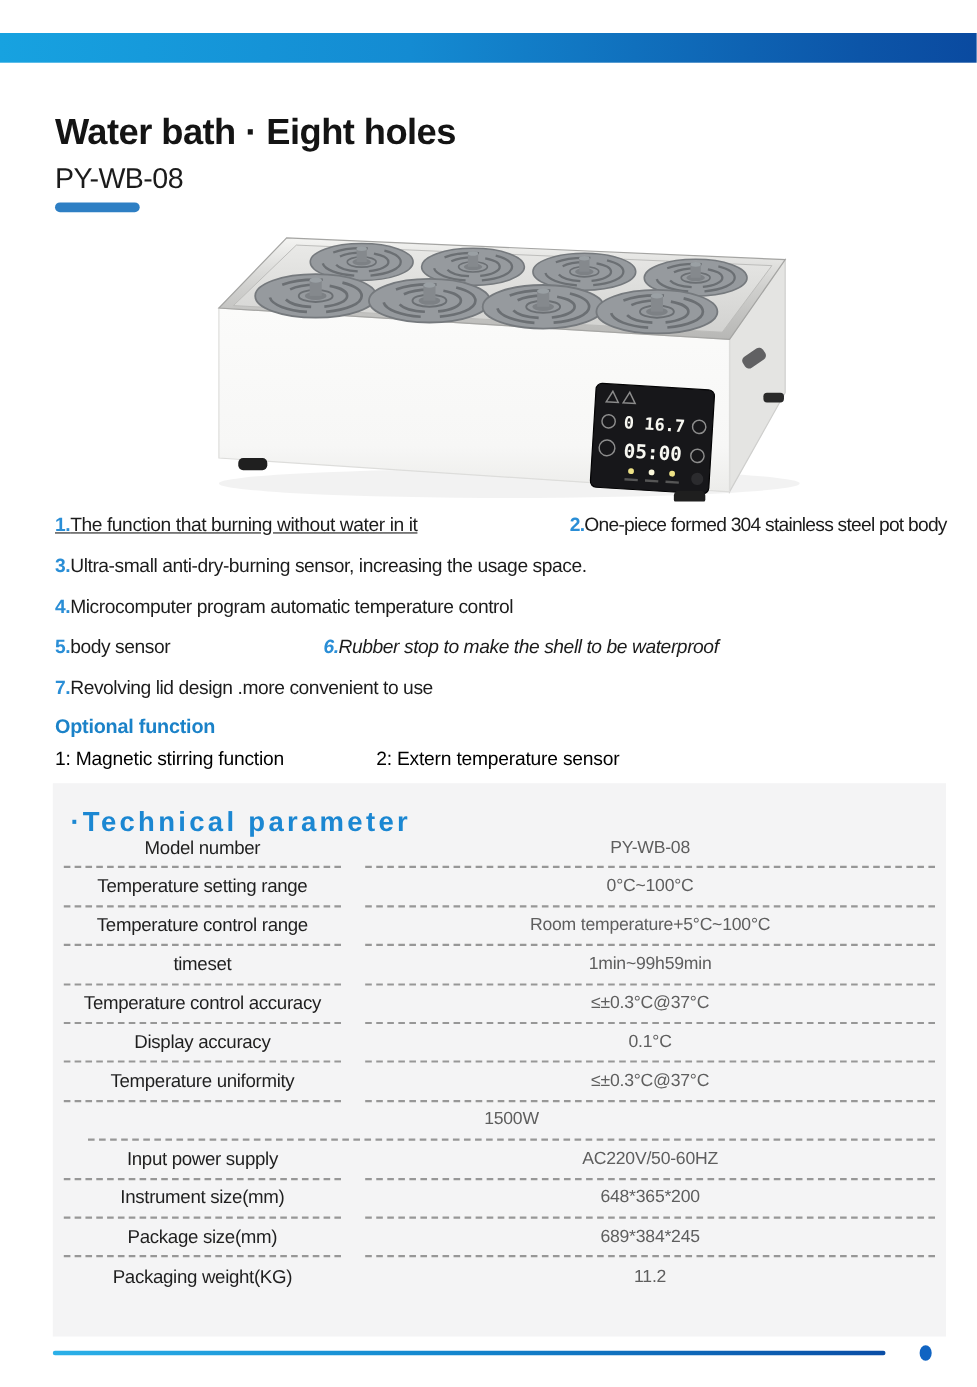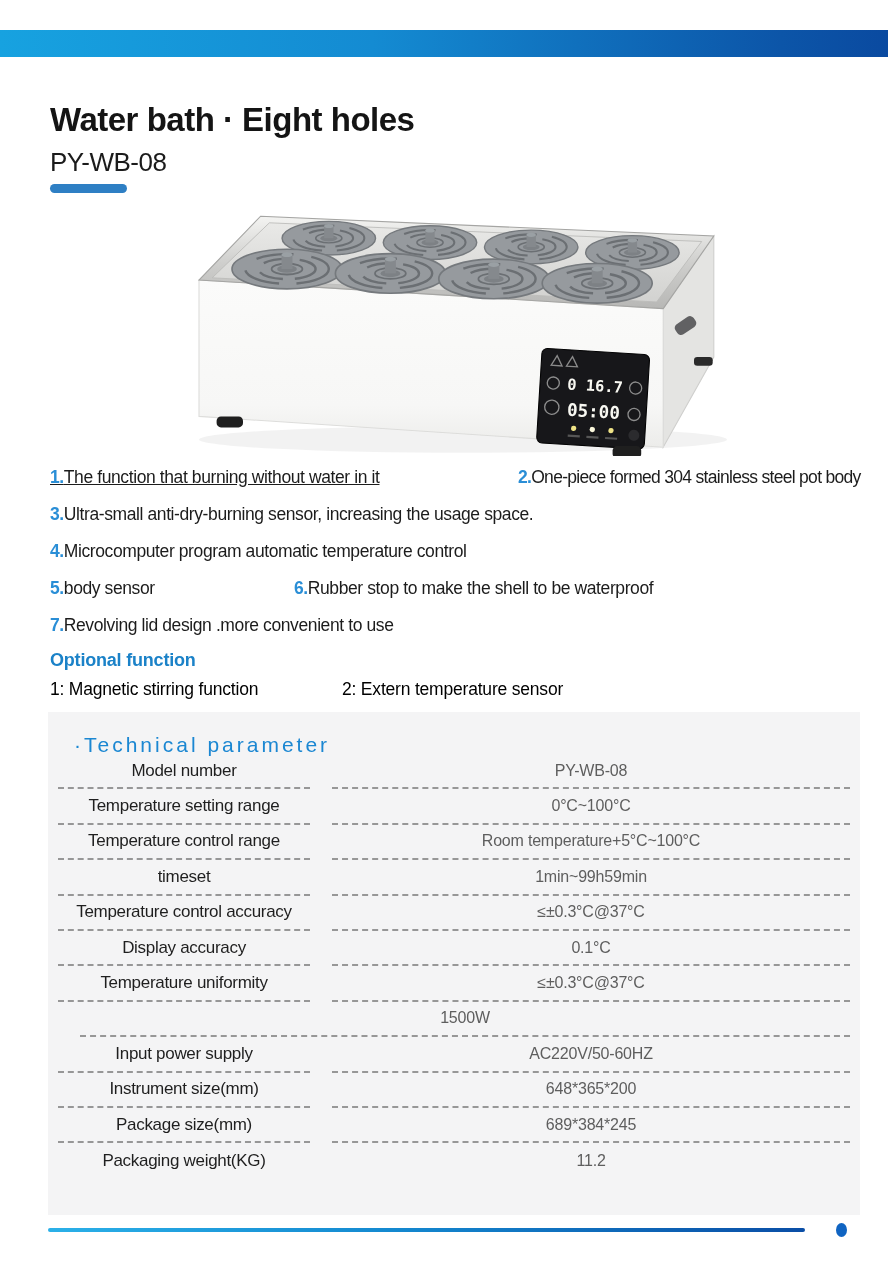--- a/index.html
+++ b/index.html
@@ -21,21 +21,21 @@
 
   
   .feat{font-size:17.5px;color:#1c1c1c;letter-spacing:-0.4px;white-space:nowrap;}
   .fnum{color:#2a8ed6;font-weight:bold;}
   .condense{letter-spacing:-0.7px;}
   .opt-head{font-size:18px;font-weight:bold;color:#1b82c8;letter-spacing:-0.2px;}
   .opt-item{font-size:17.5px;color:#000000;letter-spacing:-0.2px;white-space:nowrap;}
 
   
   .spec-panel{left:48px;top:712px;width:812px;height:503px;background:#f4f4f5;}
-  .spec-heading{left:26px;top:21px;font-size:21px;font-weight:normal;color:#1b87d2;letter-spacing:3px;}
+  .spec-heading{left:16px;top:21px;font-size:25px;font-weight:bold;color:#1b87d2;letter-spacing:3px;}
   .spec-rows{position:absolute;left:10px;top:42px;width:792px;}
   .trow{display:flex;height:35.4px;}
   .tlabel{width:252px;display:flex;align-items:center;justify-content:center;
     border-bottom:2px dashed #979797;font-size:17px;color:#1f1f1f;letter-spacing:-0.3px;}
   .tvalue{flex:1;margin-left:22px;display:flex;align-items:center;justify-content:center;
     border-bottom:2px dashed #979797;font-size:16px;color:#5e5e5e;letter-spacing:-0.2px;}
   .trow:last-child .tlabel,.trow:last-child .tvalue{border-bottom:none;}
 
   
   .footer-line{left:48px;top:1228px;width:757px;height:4px;border-radius:2px;
@@ -131,21 +131,21 @@
 </div>
 <div class="abs feat" style="left:50px;top:504px;">
   <span class="fnum">3.</span><span>Ultra-small anti-dry-burning sensor, increasing the usage space.</span>
 </div>
 <div class="abs feat" style="left:50px;top:541px;">
   <span class="fnum">4.</span><span>Microcomputer program automatic temperature control</span>
 </div>
 <div class="abs feat" style="left:50px;top:578px;">
   <span class="fnum">5.</span><span>body sensor</span>
 </div>
-<div class="abs feat" style="left:294px;top:578px;">
+<div class="abs feat" style="left:294px;top:578px;font-style:italic;">
   <span class="fnum">6.</span><span>Rubber stop to make the shell to be waterproof</span>
 </div>
 <div class="abs feat" style="left:50px;top:615px;">
   <span class="fnum">7.</span><span>Revolving lid design .more convenient to use</span>
 </div>
 
 <div class="abs opt-head" style="left:50px;top:650px;">Optional function</div>
 <div class="abs opt-item" style="left:50px;top:679px;">1: Magnetic stirring function</div>
 <div class="abs opt-item" style="left:342px;top:679px;">2: Extern temperature sensor</div>
 

